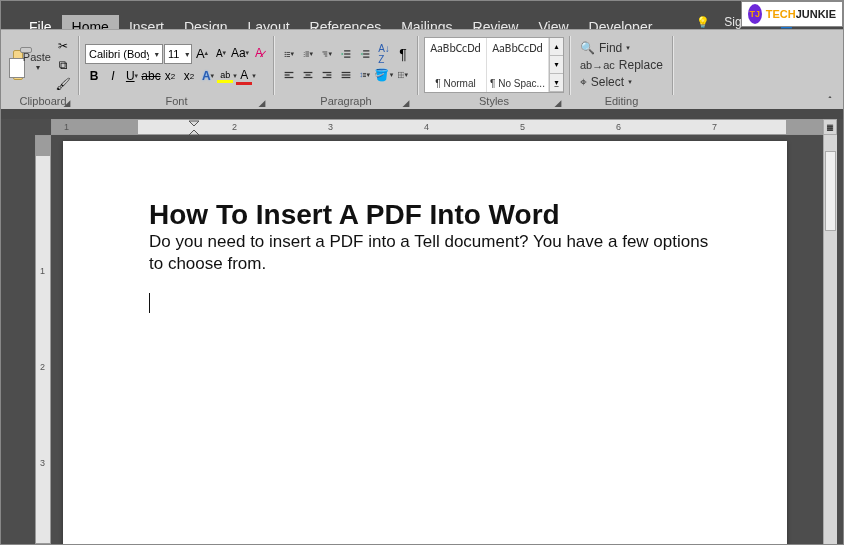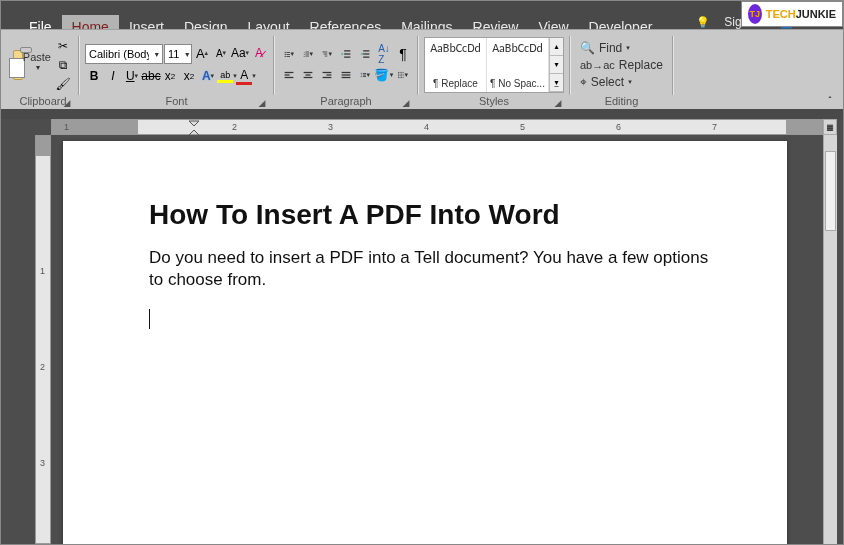--- a/index.html
+++ b/index.html
@@ -35,21 +35,21 @@
     display: flex; align-items: stretch;
     padding-left: 18px; padding-top: 14px;
     gap: 0;
     color: #e9e9e9;
   }
   .tab {
     padding: 0 10px; display: flex; align-items: center;
     font-size: 14px; cursor: pointer; height: 24px; text-decoration: underline;
   }
   .tab.file { color: #fff; }
-  .tab.active { background: #b3b3b3; color: #7f1d1d; }
+  .tab.active { background: #b3b3b3; color: #000000; }
   .tabbar .right {
     margin-left: auto; display: flex; align-items: center;
     gap: 10px; padding-right: 10px; color: #e9e9e9;
   }
   .tell-input {
     display: flex; align-items: center; gap: 4px;
     font-size: 11px; color: #ccc;
   }
   .signin, .share {
     display: flex; align-items: center; gap: 3px;
@@ -197,21 +197,21 @@
     position: absolute; left: 62px; top: 22px;
     width: 724px; height: 900px;
     background: #fff;
     box-shadow: 0 1px 4px rgba(0,0,0,.4);
   }
   .page-content {
     position: absolute; left: 86px; top: 58px; width: 560px;
     font-family: Arial, sans-serif; color: #111;
   }
   .doc-h1 {
-    font-size: 28px; font-weight: 700; margin-bottom: 16px;
+    font-size: 28px; font-weight: 700; margin-bottom: 0;
   }
   .doc-p { font-size: 17px; line-height: 1.28; margin-bottom: 18px; }
   .cursor {
     display: inline-block; width: 1px; height: 20px; background: #111;
     vertical-align: text-bottom;
     animation: blink 1s step-start infinite;
   }
   @keyframes blink { 50% { opacity: 0; } }
 
   .vscroll {
@@ -487,21 +487,21 @@
       <span>Paragraph</span>
       <span class="launcher">◢</span>
     </div>
   </div>
 
   <div class="group">
     <div class="group-body">
       <div class="gallery">
         <div class="gal-item">
           <div class="preview p1">AaBbCcDd</div>
-          <div class="lbl">¶ Replace</div>
+          <div class="lbl">¶ Normal</div>
         </div>
         <div class="gal-item">
           <div class="preview p1">AaBbCcDd</div>
           <div class="lbl">¶ No Spac...</div>
         </div>
         <div class="gal-scroll">
           <div>▴</div>
           <div>▾</div>
           <div>▾̲</div>
         </div>

